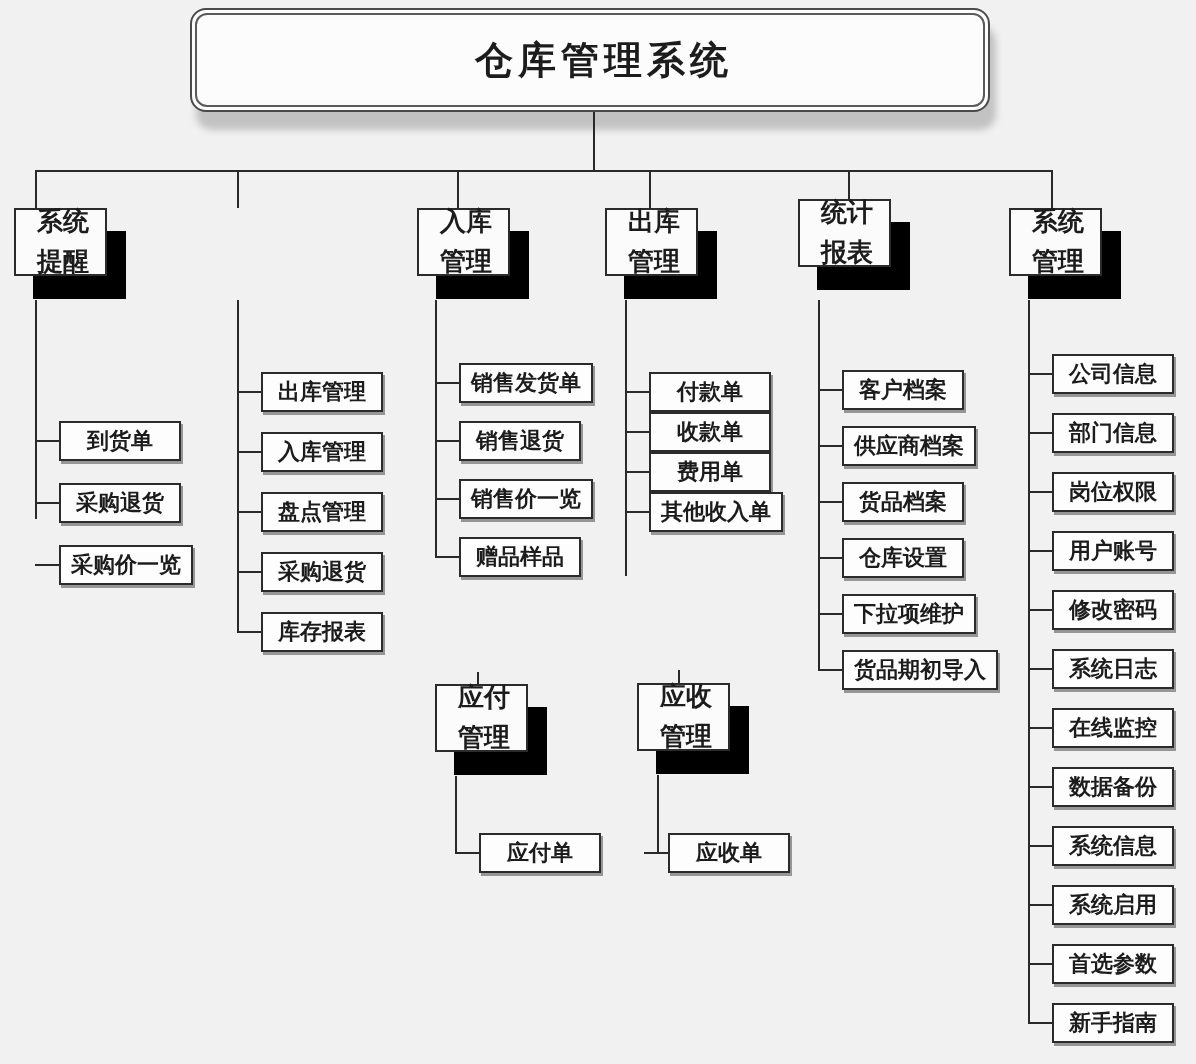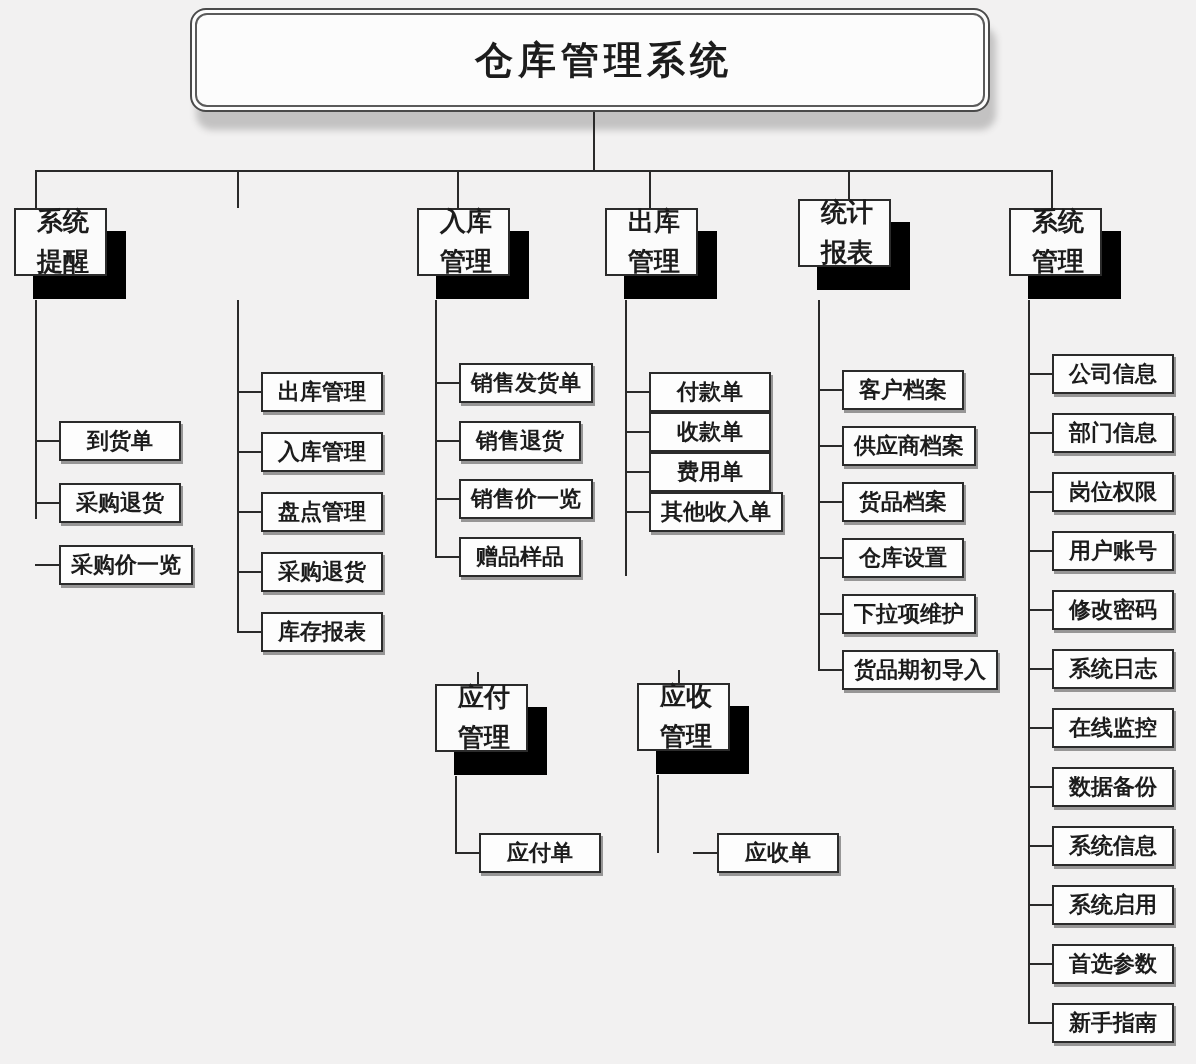--- a/index.html
+++ b/index.html
@@ -185,17 +185,17 @@
   <div class="vline" style="left:455px; top:776px; height:77px;"></div>
   <div class="leaves gap22" style="left:479px; top:833px;text-align:center;">
     <div class="leaf">应付单</div>
   </div>
 
   <div class="vline" style="left:678px; top:670px; height:14px;"></div>
   <div class="head" style="left:637px; top:683px;">
     <span class="head-label">应收管理</span>
   </div>
   <div class="vline" style="left:657px; top:775px; height:78px;"></div>
-  <div class="leaves gap22" style="left:705px; top:833px;padding-left:12px;">
+  <div class="leaves gap22" style="left:656px; top:833px;padding-left:12px;">
     <div class="leaf">应收单</div>
   </div>
 
 </div>
 
 </body></html>

